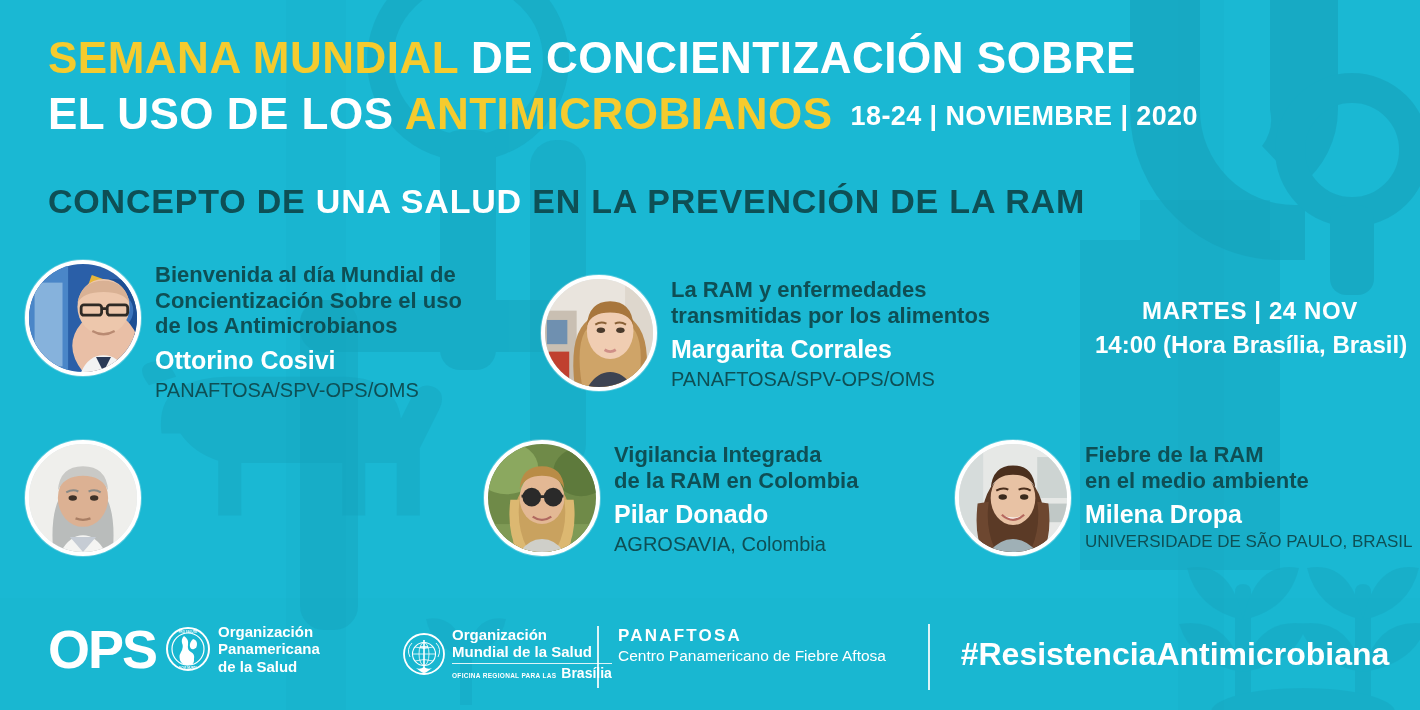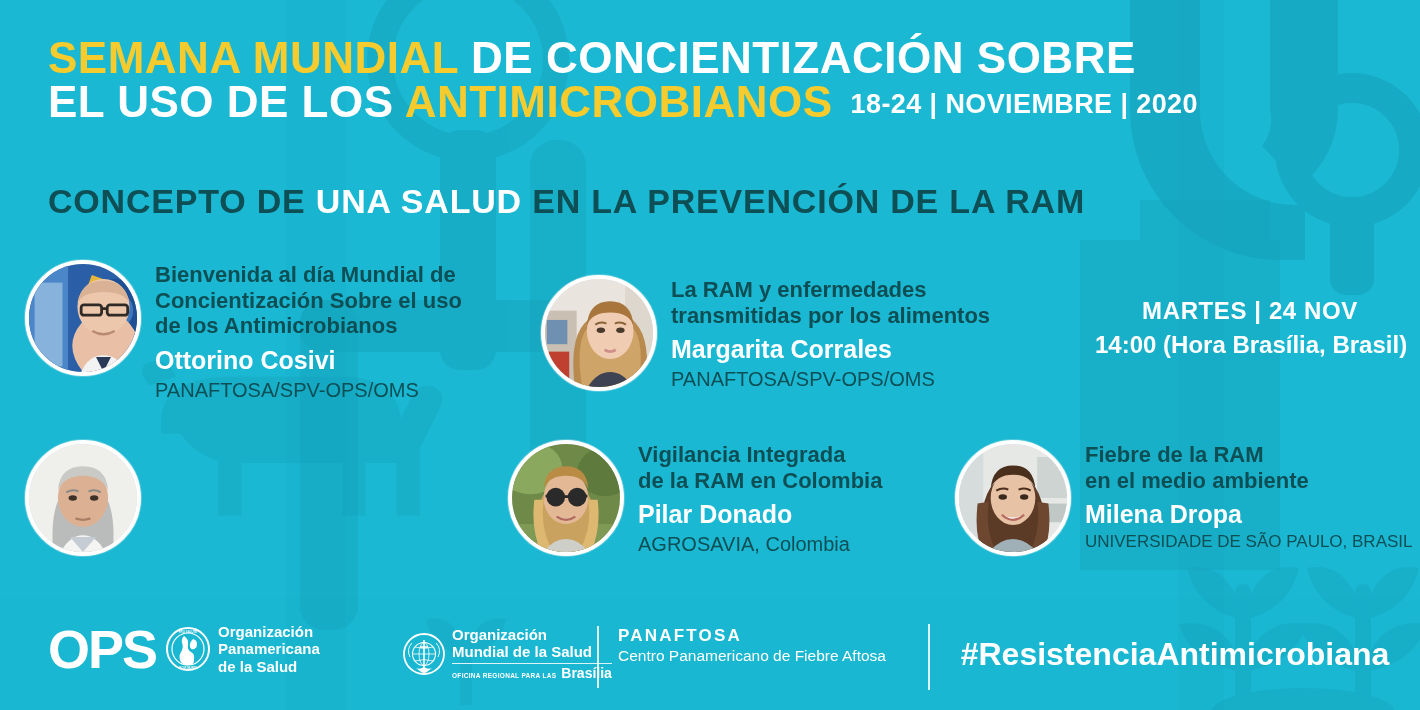--- a/index.html
+++ b/index.html
@@ -21,21 +21,21 @@
   
   .banner {
     position:absolute; inset:0; z-index:2;
     width:1420px; height:710px;
   }
 
   
   .headline { position:absolute; left:48px; top:36px; width:1330px; }
   .hl-line { white-space:nowrap; line-height:1.0; }
   .hl-line1 { font-size:44px; font-weight:bold; letter-spacing:0.5px; }
-  .hl-line2 { font-size:44px; font-weight:bold; letter-spacing:0.5px; }
+  .hl-line2 { font-size:44px; font-weight:bold; letter-spacing:0.5px; margin-top:12px; }
   .hl-yellow { color:#F5CB2E; }
   .hl-white  { color:#FFFFFF; }
   .hl-date {
     font-size:27px; font-weight:bold; color:#FFFFFF;
     letter-spacing:0.4px; position:relative; top:-4px; margin-left:18px;
   }
 
   
   .subtitle {
     position:absolute; left:48px; top:183px; width:1340px;
@@ -69,21 +69,21 @@
   .sp-affil {
     font-size:20px; color:#0E4F55; line-height:1.2;
     margin-top:3px; white-space:nowrap;
   }
   .sp-affil.small { font-size:17px; }
 
   
   #speaker-0 { left:25px;  top:15px;  }
   #speaker-1 { left:541px; top:30px;  }
   #speaker-2 { left:25px;  top:195px; }
-  #speaker-3 { left:508px; top:195px; }
+  #speaker-3 { left:484px; top:195px; }
   #speaker-4 { left:955px; top:195px; }
 
   
   .datetime { position:absolute; left:1095px; top:297px; width:310px; text-align:center; }
   .dt-day {
     font-size:24px; font-weight:bold; color:#FFFFFF;
     letter-spacing:0.6px; white-space:nowrap;
   }
   .dt-time {
     font-size:24px; font-weight:bold; color:#FFFFFF;

